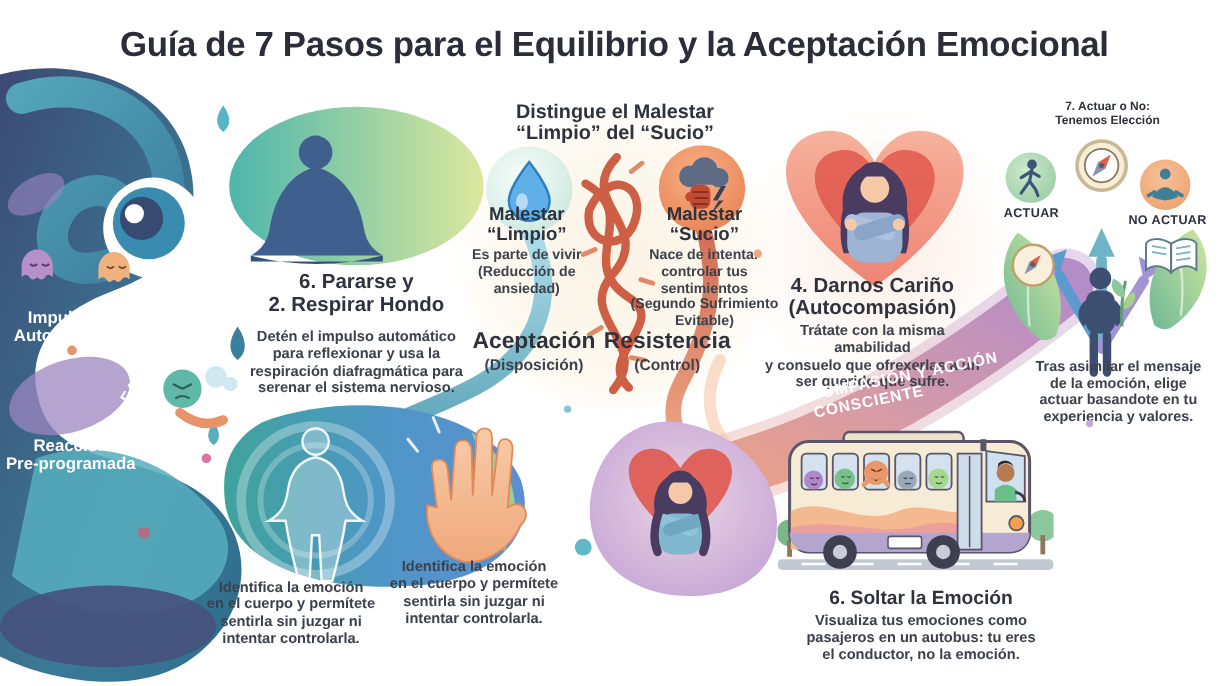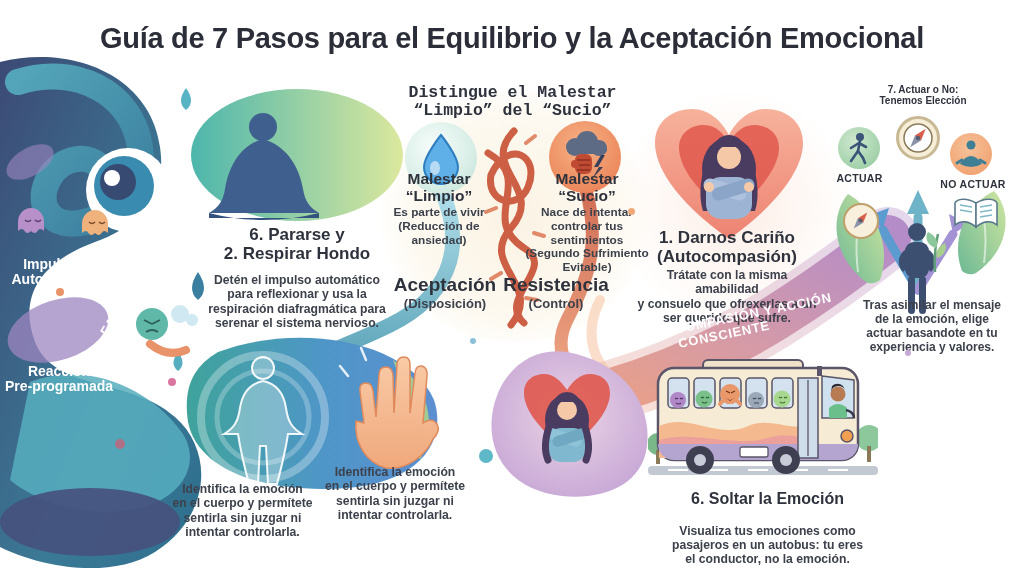--- a/index.html
+++ b/index.html
@@ -355,21 +355,21 @@
 
   <div class="t" style="left:190px;top:225px;width:214px;">
     <div class="h2 pre" style="font-size:17px;">6. Pararse y
 2. Respirar Hondo</div>
     <div class="body pre" style="margin-top:10px;">Detén el impulso automático
 para reflexionar y usa la
 respiración diafragmática para
 serenar el sistema nervioso.</div>
   </div>
 
-  <div class="t h2 pre" style="left:405px;top:84px;width:215px;font-family:Liberation Mono, monospace;">Distingue el Malestar
+  <div class="t h2 pre" style="left:405px;top:84px;width:215px;">Distingue el Malestar
 “Limpio” del “Sucio”</div>
 
   <div class="t" style="left:378px;top:170px;width:122px;">
     <div class="h3 pre" style="font-size:15.5px;">Malestar
 “Limpio”</div>
     <div class="body pre" style="margin-top:2px;font-size:11.8px;">Es parte de vivir
 (Reducción de
 ansiedad)</div>
   </div>
   <div class="t" style="left:522px;top:170px;width:130px;">
@@ -385,21 +385,21 @@
   <div class="t" style="left:383px;top:274px;width:124px;">
     <div style="font-size:19px;font-weight:bold;color:#2e323c;">Aceptación</div>
     <div style="font-size:13px;font-weight:bold;color:#3c414b;">(Disposición)</div>
   </div>
   <div class="t" style="left:494px;top:274px;width:124px;">
     <div style="font-size:19px;font-weight:bold;color:#2e323c;">Resistencia</div>
     <div style="font-size:13px;font-weight:bold;color:#3c414b;">(Control)</div>
   </div>
 
   <div class="t" style="left:637px;top:228px;width:180px;">
-    <div class="h2 pre" style="font-size:17px;">1. Darnos Cariño
+    <div class="h2 pre" style="font-size:17px;">4. Darnos Cariño
 (Autocompasión)</div>
     <div class="body pre" style="margin-top:2px;">Trátate con la misma amabilidad
 y consuelo que ofrexerlas a un
 ser querido que sufre.</div>
   </div>
 
   <div class="t h3 pre" style="left:843px;top:84px;width:160px;font-size:10px;">7. Actuar o No:
 Tenemos Elección</div>
   <div class="t cap" style="left:822px;top:172px;width:75px;">ACTUAR</div>
   <div class="t cap" style="left:933px;top:178px;width:80px;">NO ACTUAR</div>
@@ -417,21 +417,21 @@
 intentar controlarla.</div>
   </div>
   <div class="t" style="left:320px;top:463px;width:150px;">
     <div class="body pre" style="margin-top:2px;">Identifica la emoción
 en el cuerpo y permítete
 sentirla sin juzgar ni
 intentar controlarla.</div>
   </div>
   <div class="t" style="left:665px;top:490px;width:205px;">
     <div class="h2" style="font-size:16px;">6. Soltar la Emoción</div>
-    <div class="body pre" style="margin-top:16px;">Visualiza tus emociones como
+    <div class="body pre" style="margin-top:2px;">Visualiza tus emociones como
 pasajeros en un autobus: tu eres
 el conductor, no la emoción.</div>
   </div>
 
   <div class="circ" style="left:628px;top:208px;width:7px;height:7px;background:#f0a878;"></div>
   <div class="circ" style="left:470px;top:338px;width:6px;height:6px;background:#8cc0d8;"></div>
   <div class="circ" style="left:905px;top:350px;width:6px;height:6px;background:#c8a8d8;"></div>
 </div>
 
 </body></html>

